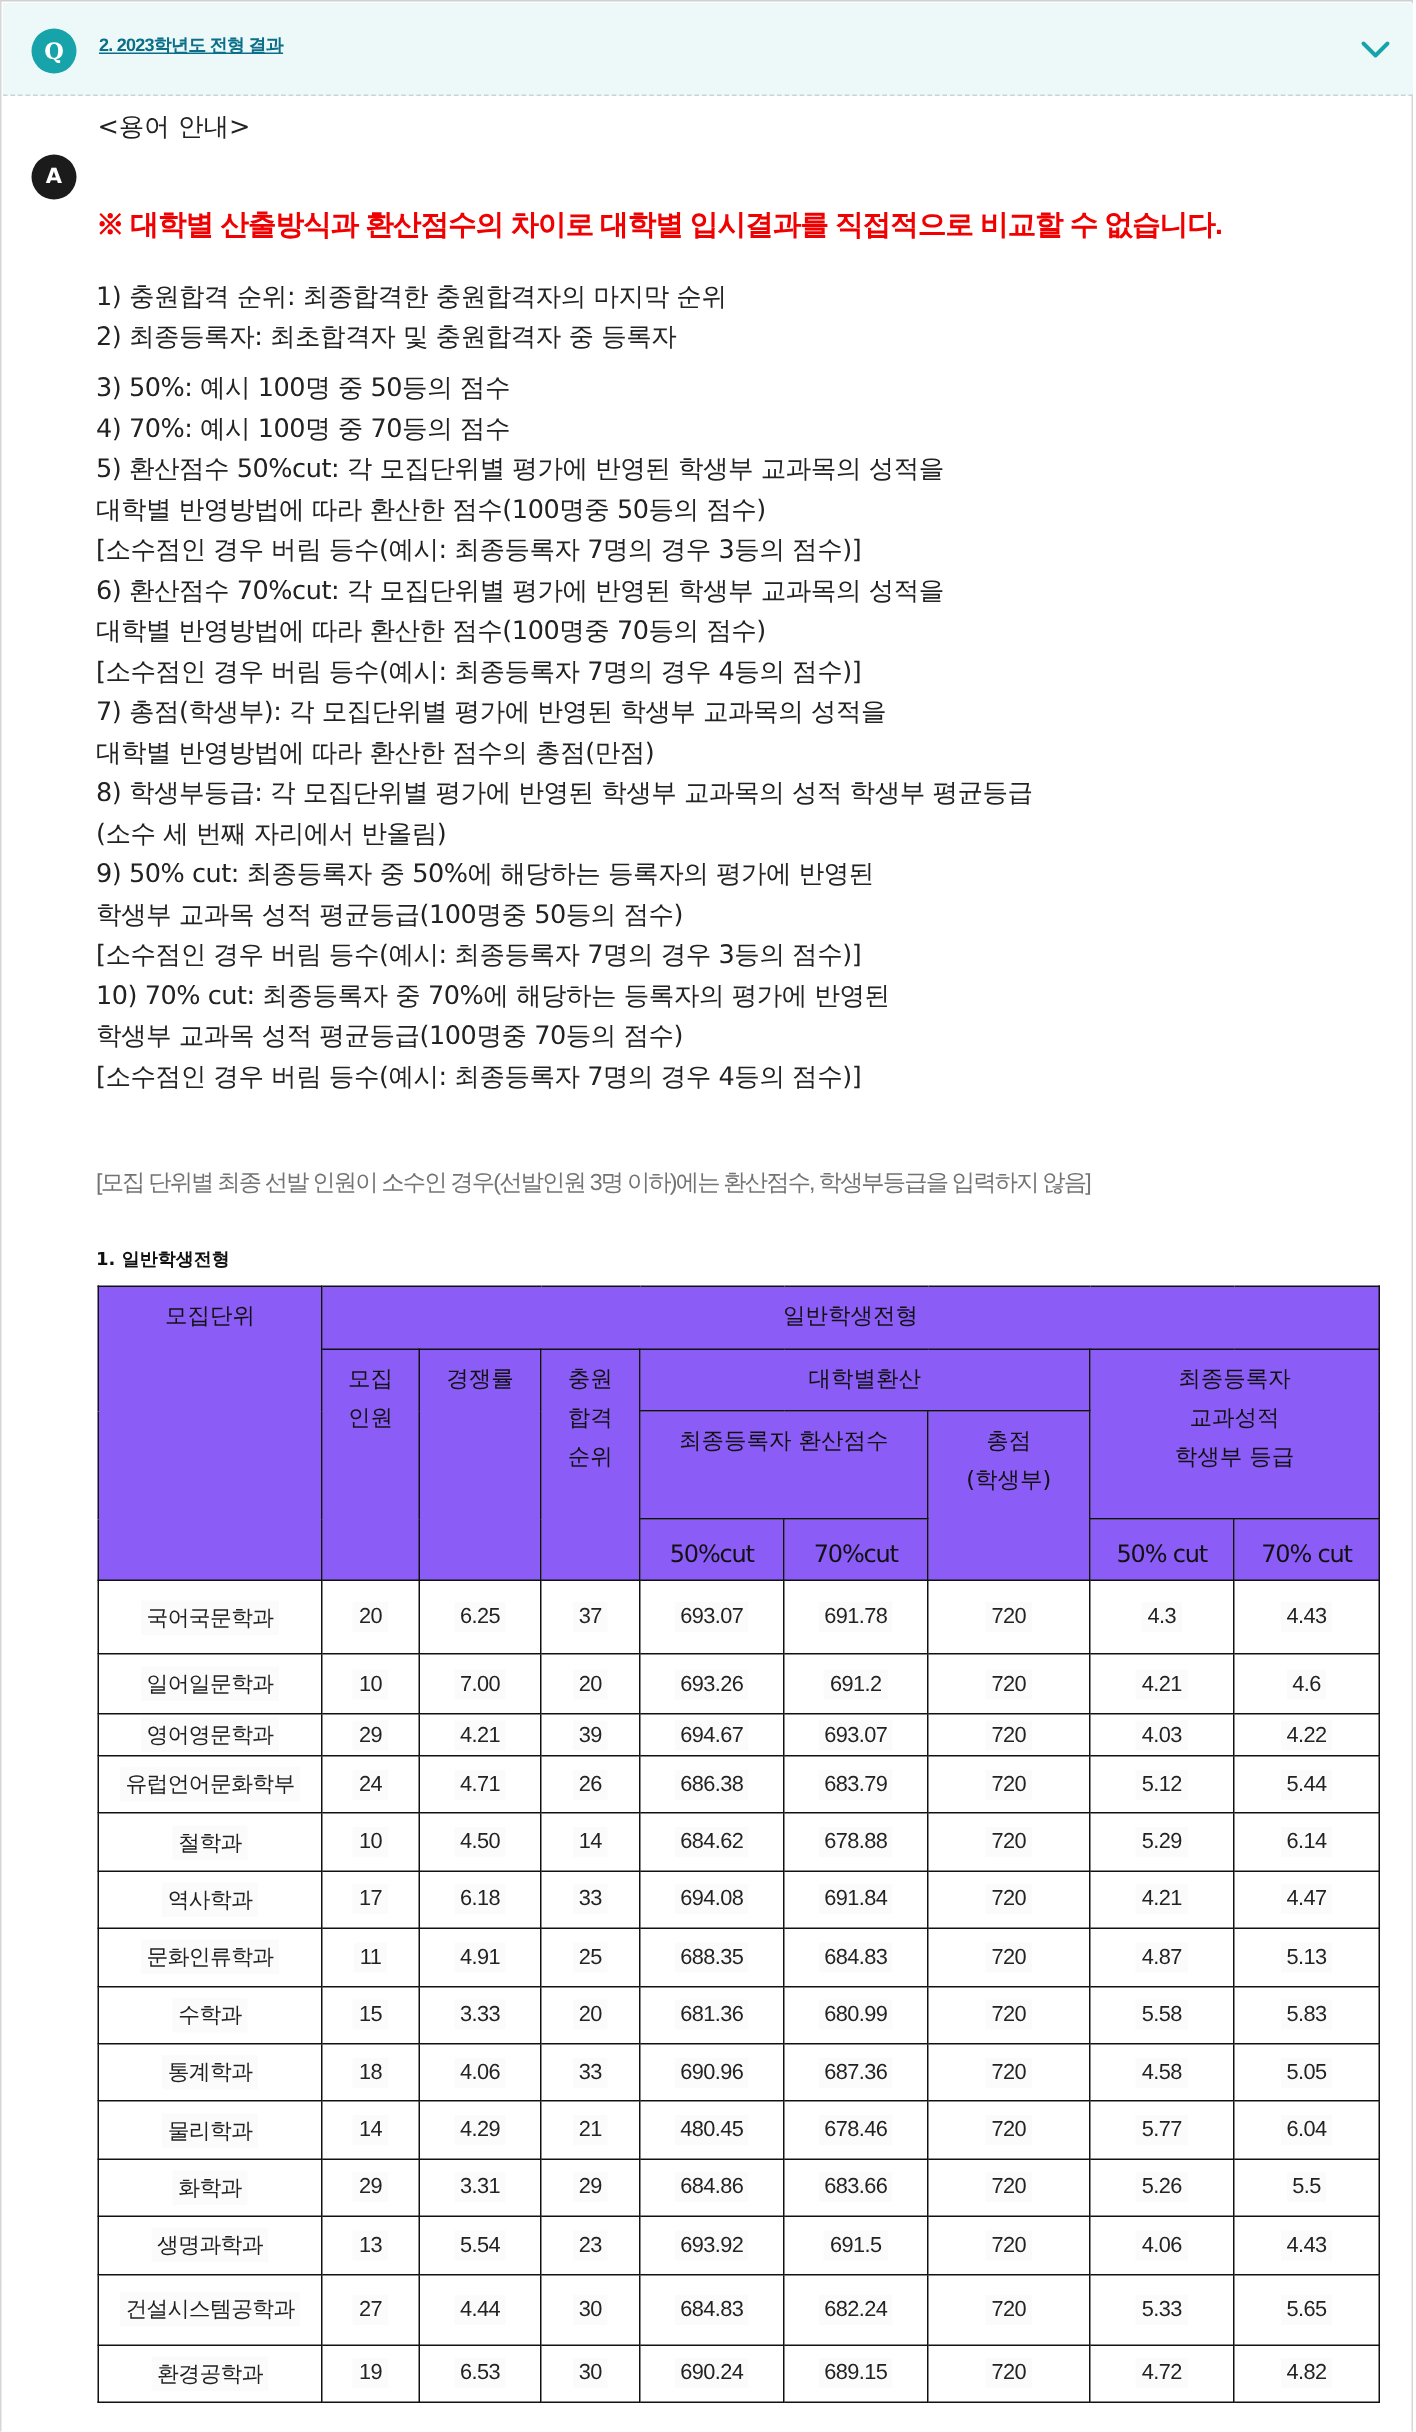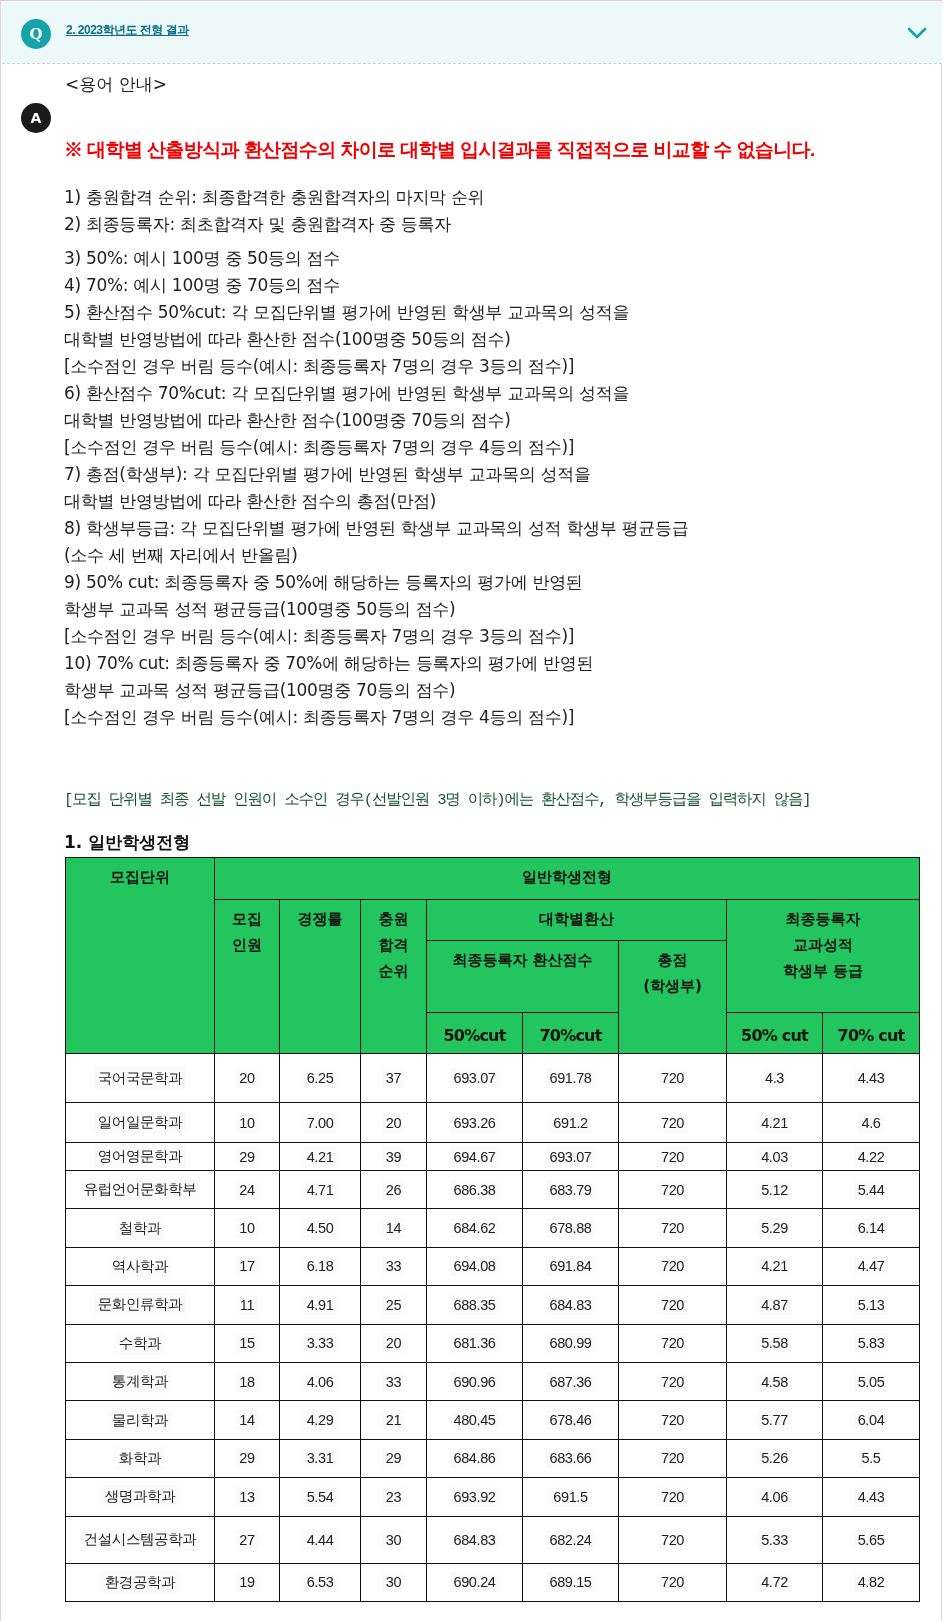--- a/index.html
+++ b/index.html
@@ -38,32 +38,32 @@
     position: absolute; left: 20px; top: 102px; width: 30px; height: 30px; border-radius: 50%;
     background: #1b1b1b; color: #fff; font-weight: bold; font-size: 14px;
     display: flex; align-items: center; justify-content: center;
   }
   .guide-title { position: absolute; left: 64px; top: 72px; font-size: 17px; color: #222; }
   .warn {
     position: absolute; left: 63px; top: 136px; font-size: 19px; font-weight: bold; color: #f00000;
     letter-spacing: -0.6px; font-family: "Liberation Sans", sans-serif;
   }
   .line { position: absolute; left: 63px; font-size: 17px; color: #222; letter-spacing: -0.3px; white-space: nowrap; }
-  .note { position: absolute; left: 63px; top: 777px; font-size: 15.5px; color: #14532d; letter-spacing: -1.2px; white-space: nowrap; font-family: Liberation Mono, monospace; margin-top: 11px; }
-  .sec-title { position: absolute; left: 63px; top: 830px; font-size: 17px; font-weight: bold; color: #111; }
+  .note { position: absolute; left: 63px; top: 777px; font-size: 15.5px; color: #737373; letter-spacing: -1.2px; white-space: nowrap; font-family: Liberation Sans, sans-serif; }
+  .sec-title { position: absolute; left: 63px; top: 830px; font-size: 12px; font-weight: bold; color: #111; }
 
   table.results {
     position: absolute; left: 64px; top: 856px; border-collapse: collapse;
     table-layout: fixed; width: 854px; font-size: 14.5px;
   }
   table.results th, table.results td {
     border: 1.4px solid #111; text-align: center; padding: 0; box-sizing: border-box;
   }
   table.results th {
-    background: #22c55e; font-weight: bold; color: #111; vertical-align: top;
+    background: #8b5cf6; font-weight: normal; color: #111; vertical-align: top;
     font-size: 15px; line-height: 26px; padding-top: 6px;
   }
   table.results th.cut { vertical-align: middle; padding-top: 5px; letter-spacing: -0.8px; font-size: 16px; }
   table.results td { background: #fff; color: #222; font-family: "Liberation Sans", sans-serif; letter-spacing: -0.4px; }
   table.results td .cellbox { display: inline-block; background: #fbfbfb; padding: 2px 4px; }
 </style>
 </head>
 <body>
 
 <div class="frame">

